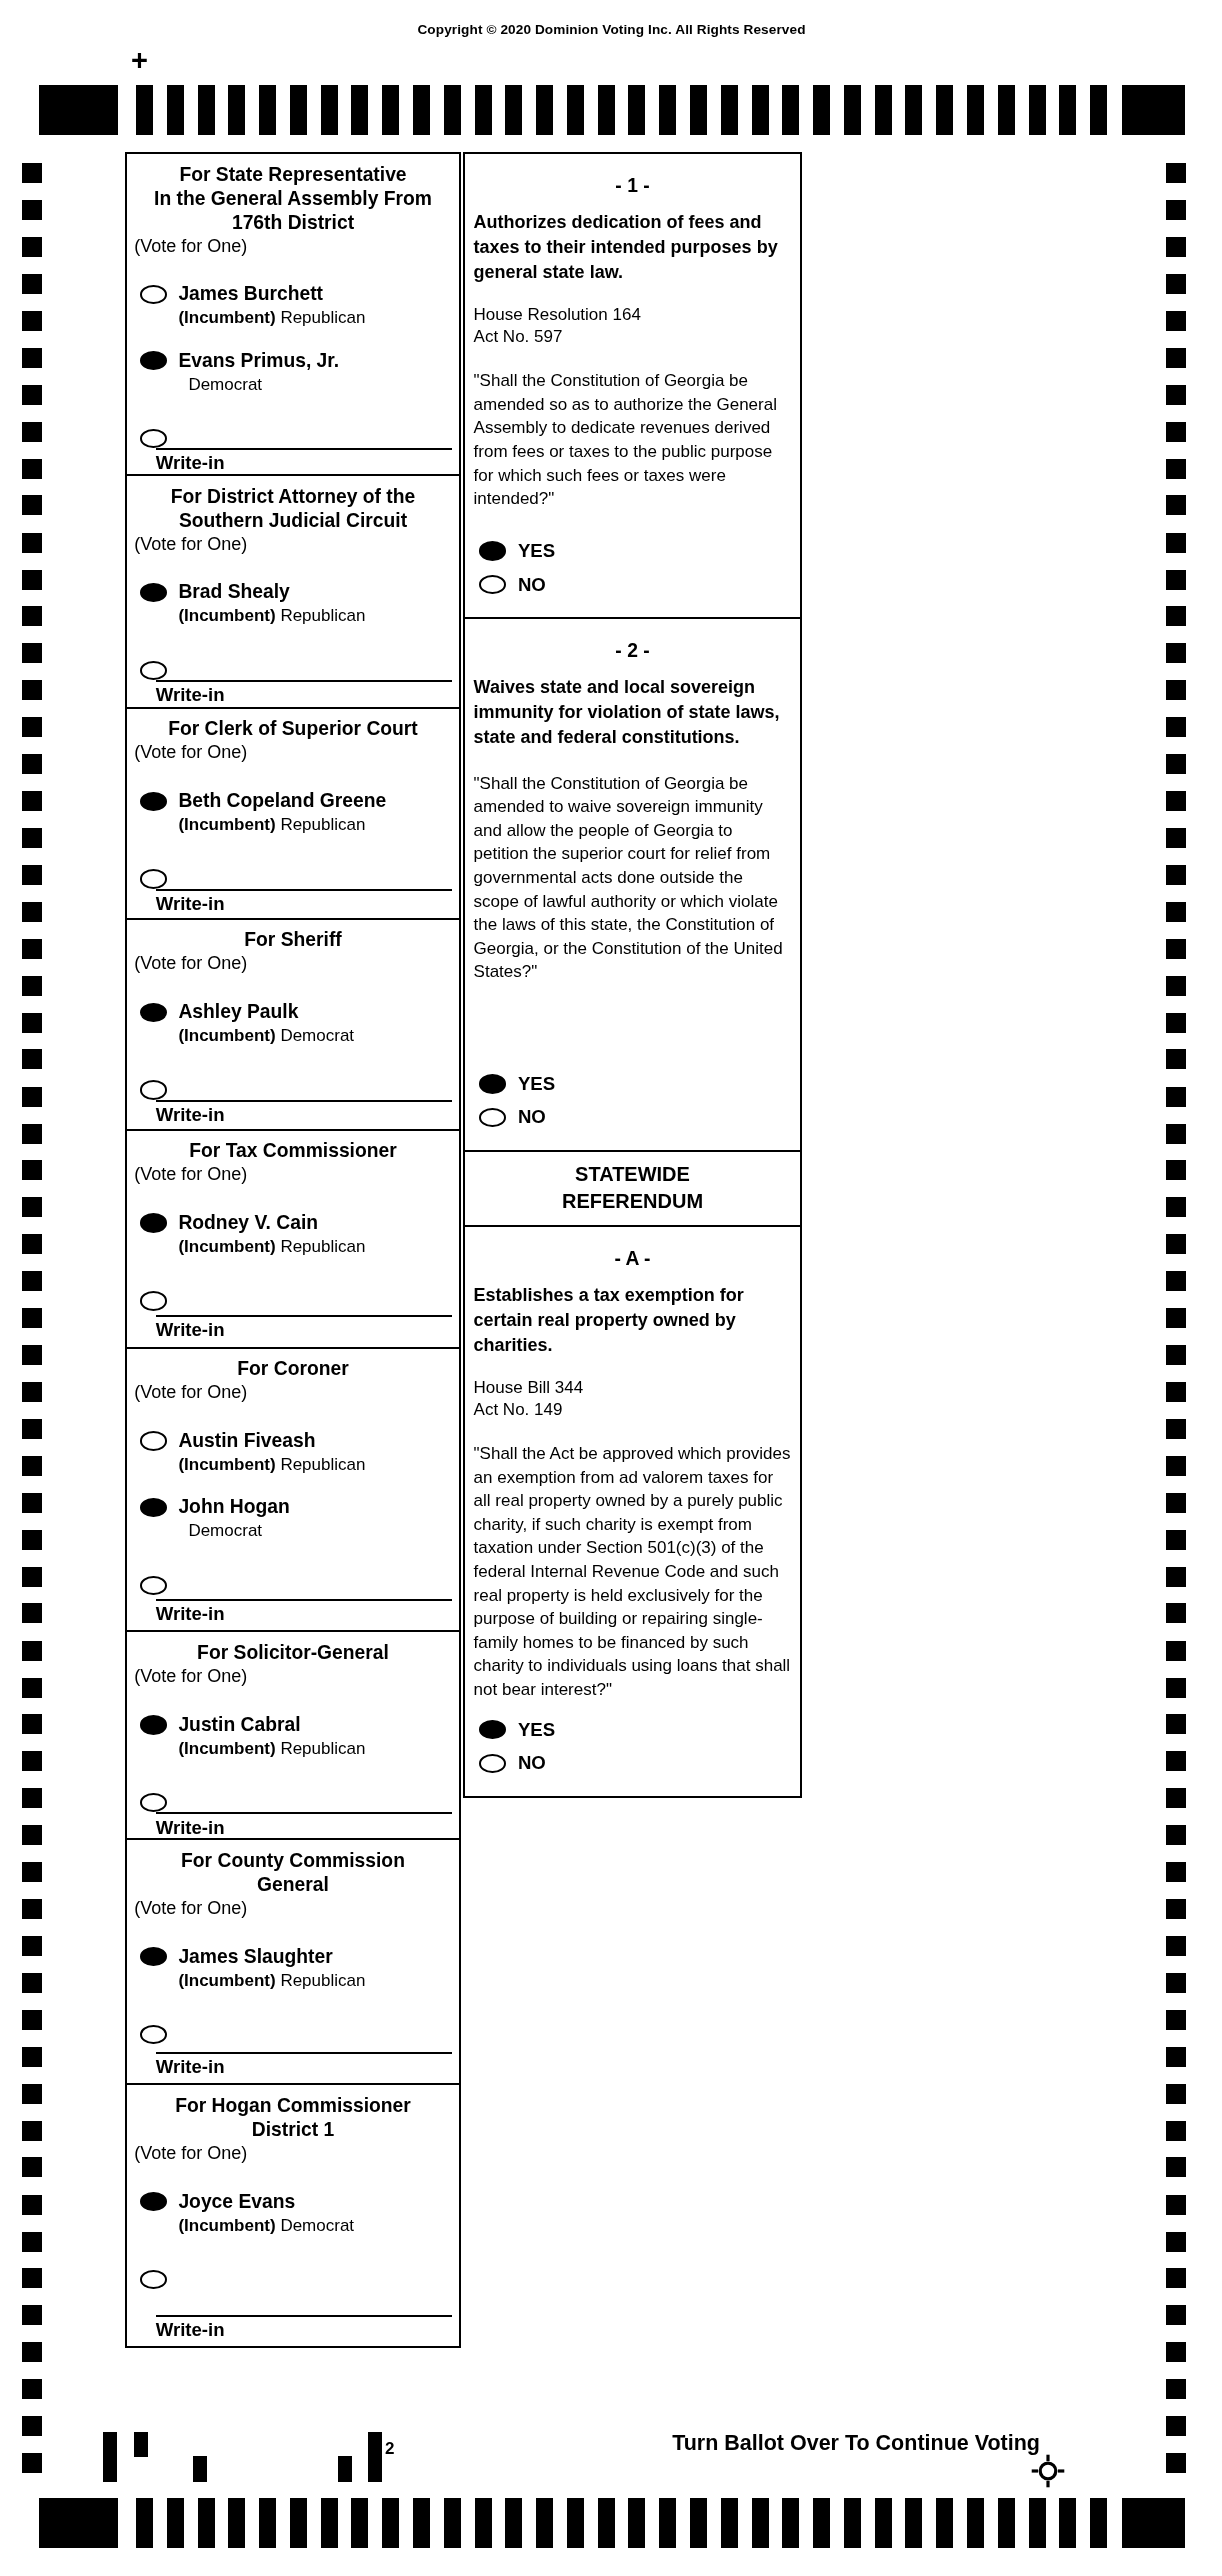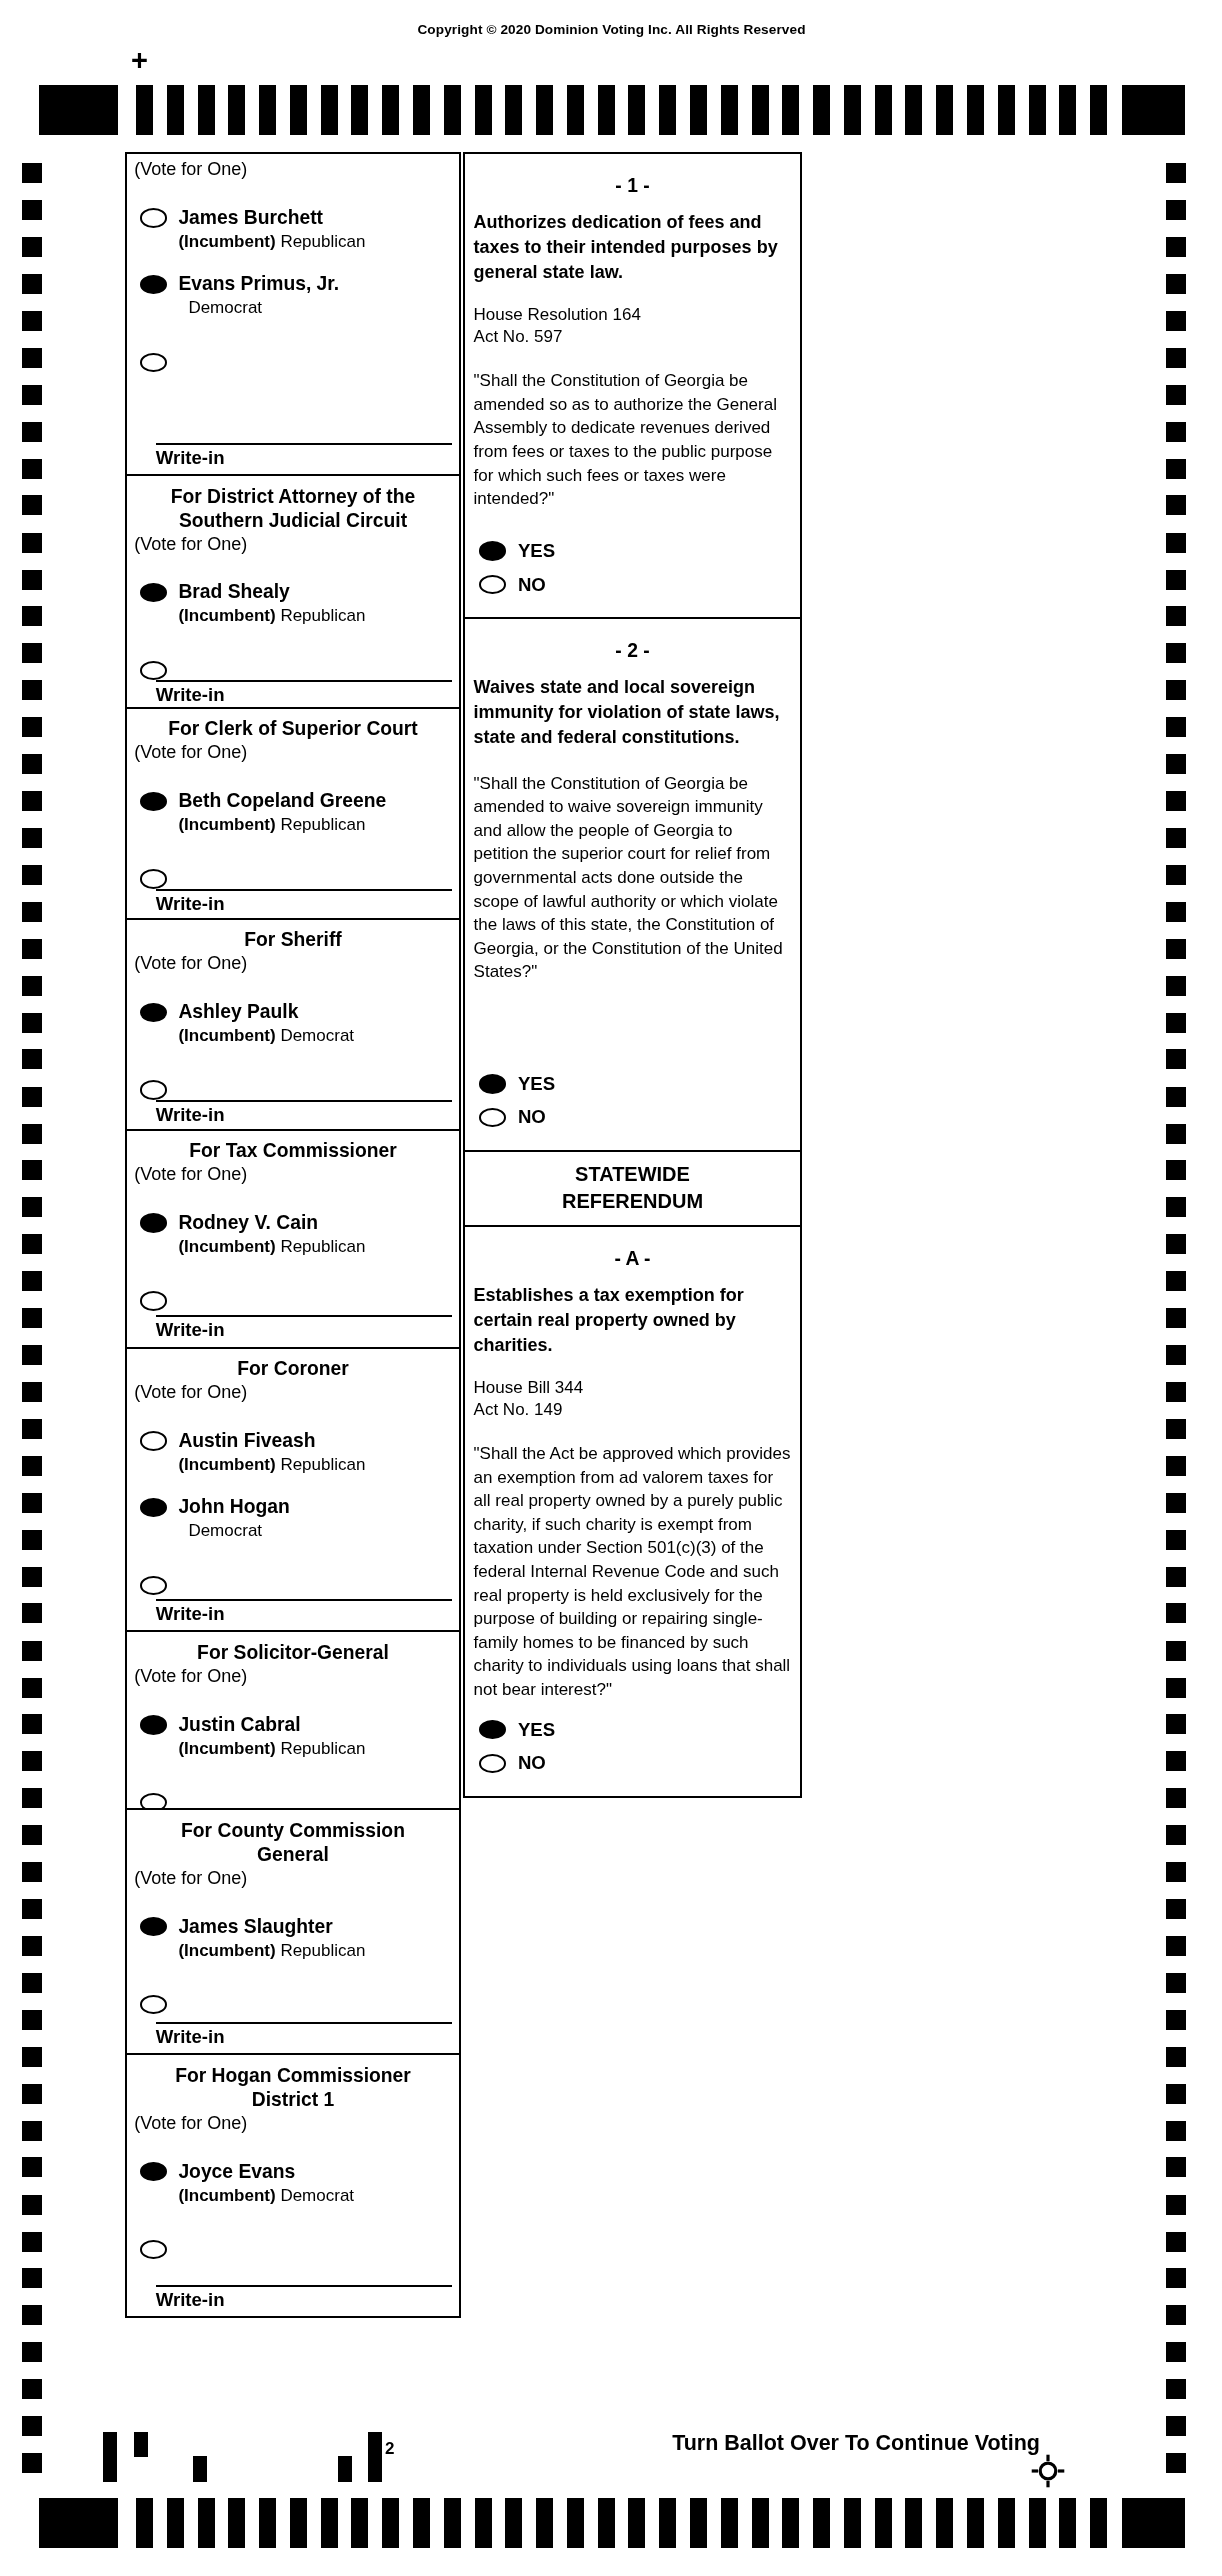--- a/index.html
+++ b/index.html
@@ -17,21 +17,21 @@
 
   
   .contest-column{position:absolute;left:125px;top:152px;width:336px;}
   .measure-column{position:absolute;left:463px;top:152px;width:339px;}
 
   .contest-box,.measure-box{box-sizing:border-box;border:2.1px solid #000;background:#fff;
       display:flex;flex-direction:column;padding:4.3px 7.2px 5.7px 7.2px;overflow:hidden;margin-top:-2.1px;}
   .contest-box:first-child,.measure-box:first-child{margin-top:0;}
 
   .c1{height:324px}.c2{height:235px}.c3{height:213px}.c4{height:213px}.c5{height:220px}
-  .c6{height:286px}.c7{height:180px}.c8{height:247px}.c9{height:265px}
+  .c6{height:286px}.c7{height:210px}.c8{height:247px}.c9{height:265px}
   .mh{height:107px;justify-content:center}.m1{height:467px}.m2{height:535px}
   .mrh{height:77px;justify-content:center}.m3{height:573px}
 
   .c-title{text-align:center;font-weight:bold;font-size:19.3px;line-height:24px;margin-top:4.3px;}
   .c-vote{text-align:left;font-size:18px;line-height:23px;margin-bottom:4.3px;}
 
   .candidate-row{display:flex;align-items:flex-start;margin:21.5px 0 0 5.7px;}
   .empty-row{margin-top:33px;}
   .oval{flex:none;width:27px;height:19.3px;border:2.1px solid #000;border-radius:50%;
         margin:1.4px 11.5px 0 0;background:#fff;box-sizing:border-box;}
@@ -265,20 +265,25 @@
       <div class="sq" style="left: 1166px; top: 2268px;"></div>
       <div class="sq" style="left: 1166px; top: 2305px;"></div>
       <div class="sq" style="left: 1166px; top: 2342px;"></div>
       <div class="sq" style="left: 1166px; top: 2379px;"></div>
       <div class="sq" style="left: 1166px; top: 2416px;"></div>
       <div class="sq" style="left: 1166px; top: 2453px;"></div>
     </div>
 
   <div class="contest-column" id="contest-column">
       <div class="contest-box c1">
+        <div class="c-title">
+          <div>For State Representative</div>
+          <div>In the General Assembly From</div>
+          <div>176th District</div>
+        </div>
         <div class="c-vote">(Vote for One)</div>
         <div class="candidate-row">
           <span class="oval"></span>
           <div class="cand-text">
             <div class="cand-name">James Burchett</div>
             <div class="cand-party"><span class="inc">(Incumbent)</span> <span>Republican</span></div>
           </div>
         </div>
         <div class="candidate-row">
           <span class="oval filled"></span>

